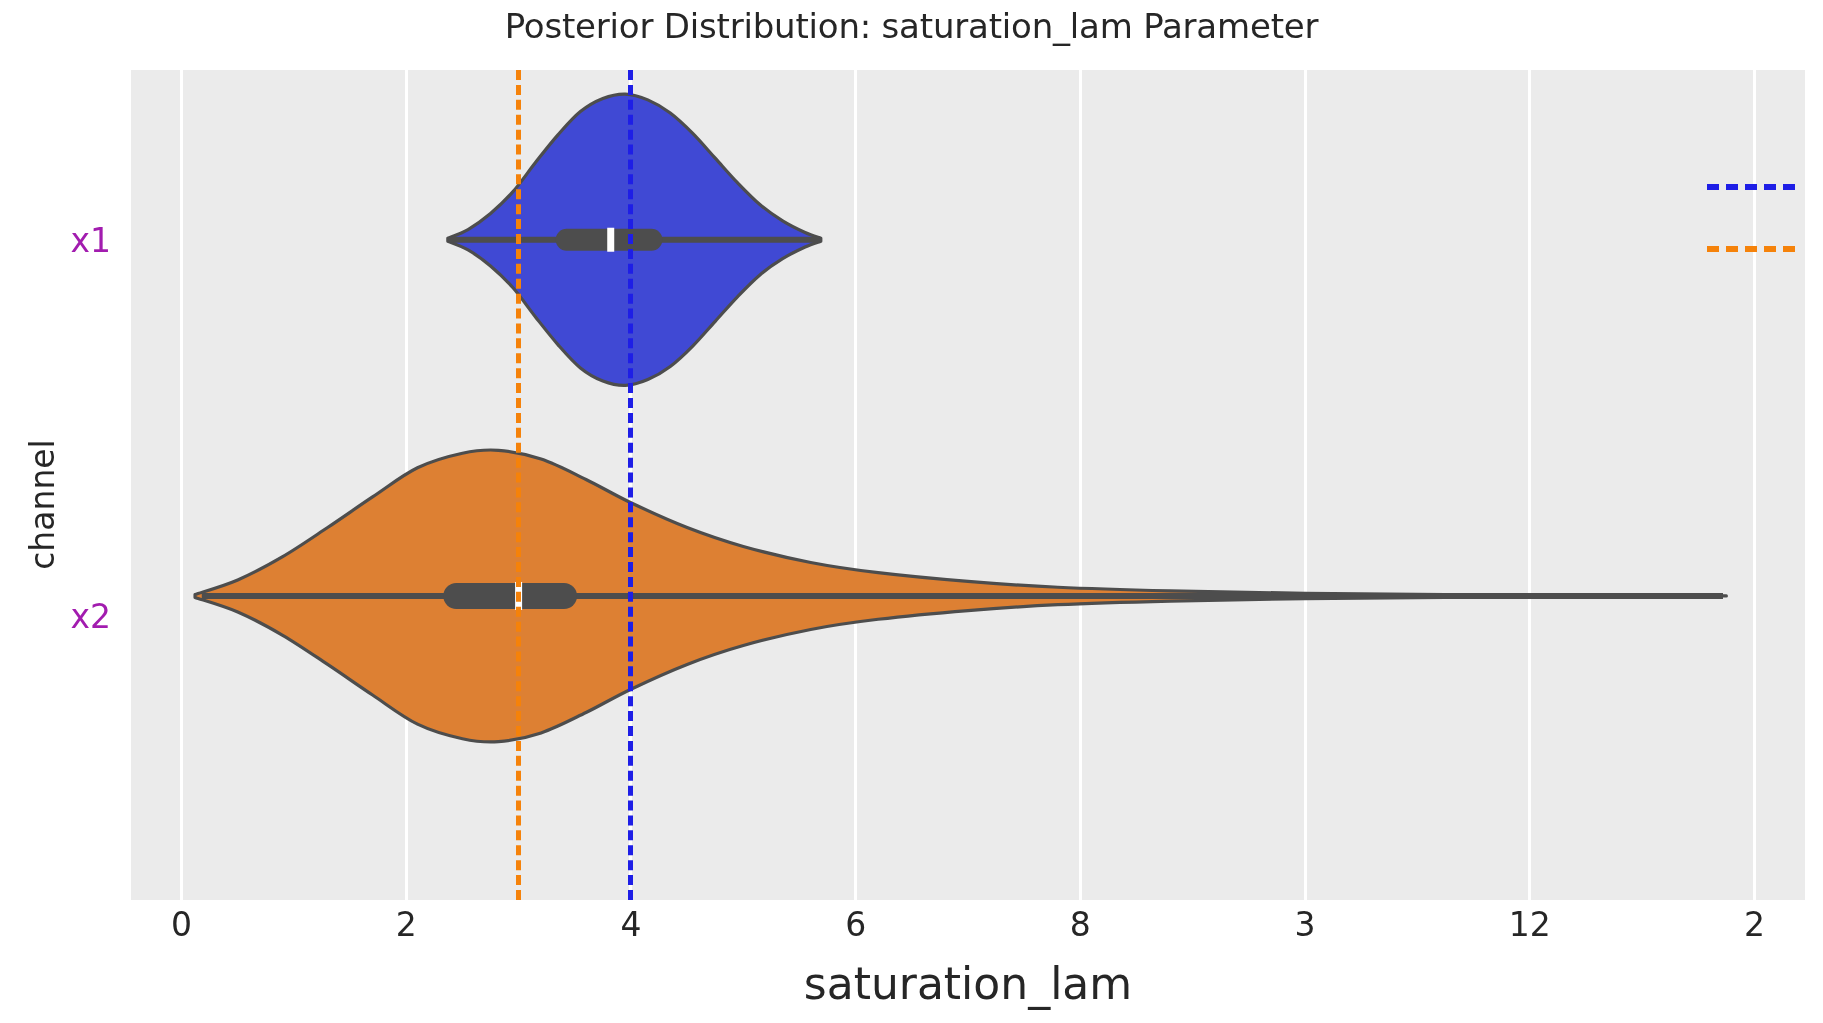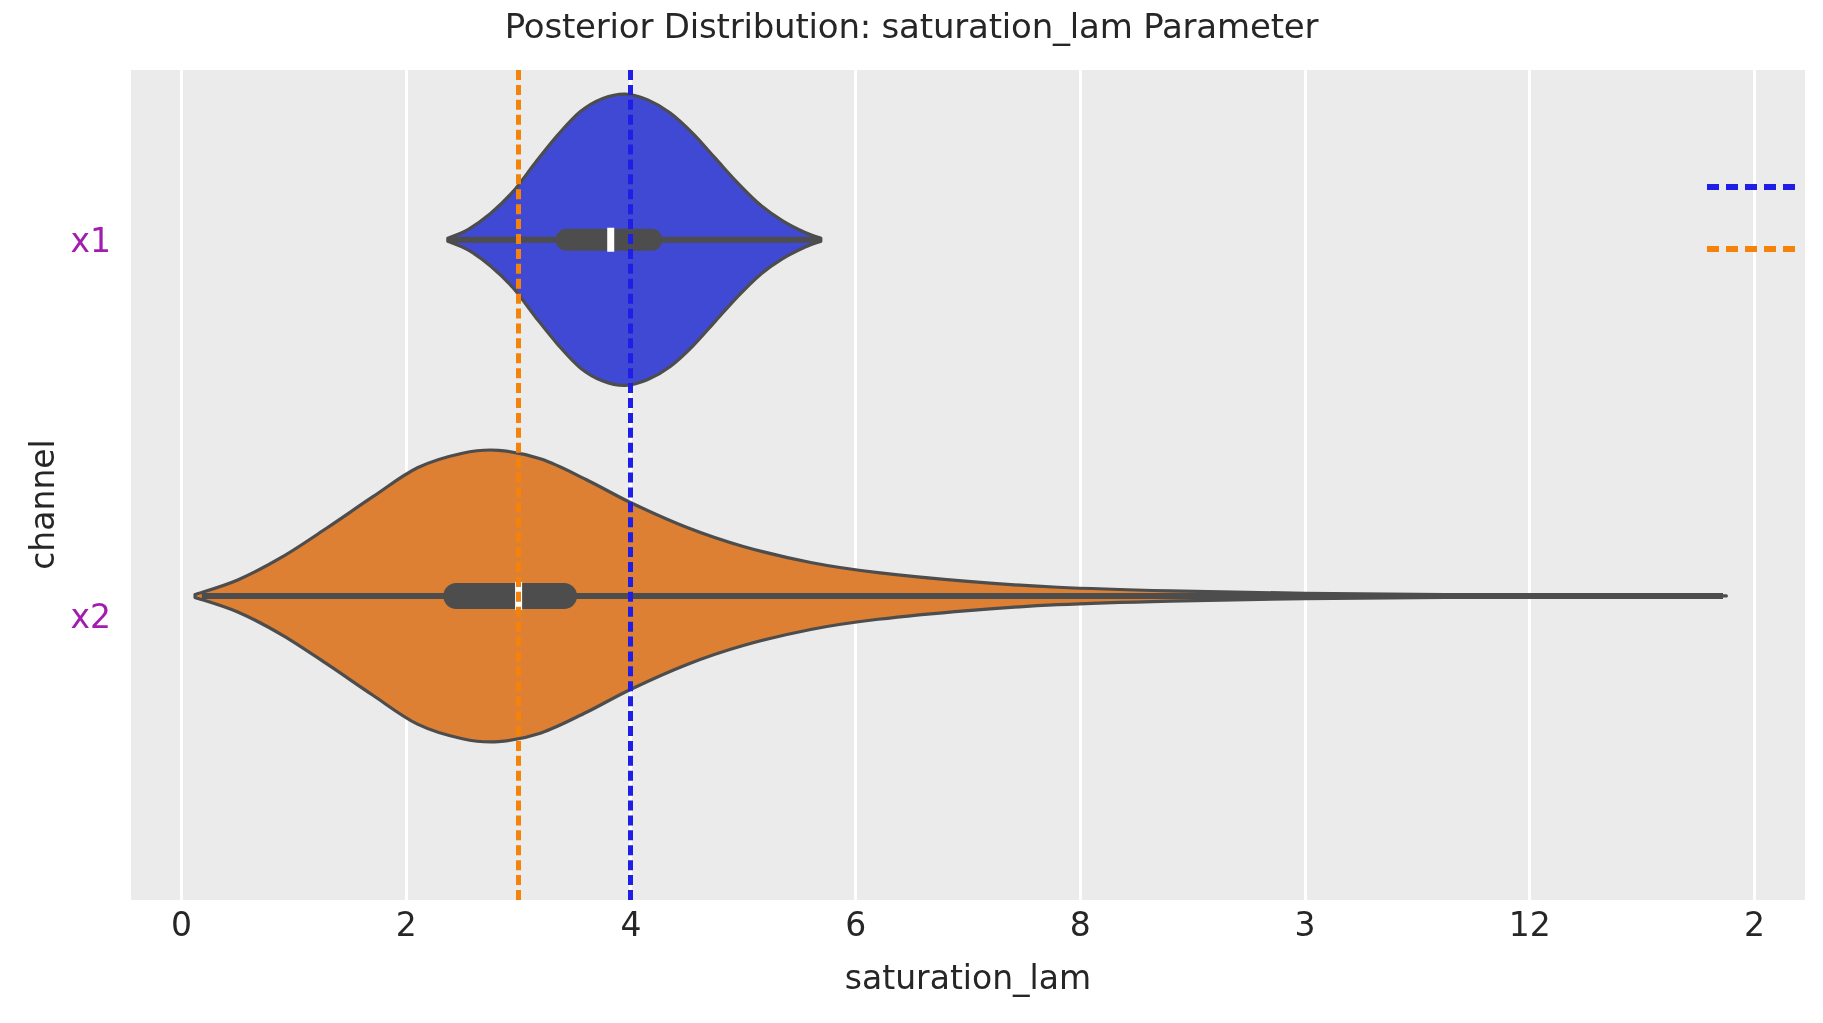--- a/index.html
+++ b/index.html
@@ -65,21 +65,21 @@
     top: 0;
     transform: translateX(-50%);
     font-size: 33px;
     color: #262626;
   }
   #xaxis-label {
     position: absolute;
     left: 131px; top: 958px;
     width: 1674px;
     text-align: center;
-    font-size: 33px;
+    font-size: 44px;
     color: #262626;
   }
   #yticklabels {
     position: absolute;
     left: 0; top: 70px;
     width: 125px; height: 830px;
   }
   .ytick {
     position: absolute;
     right: 14px;

